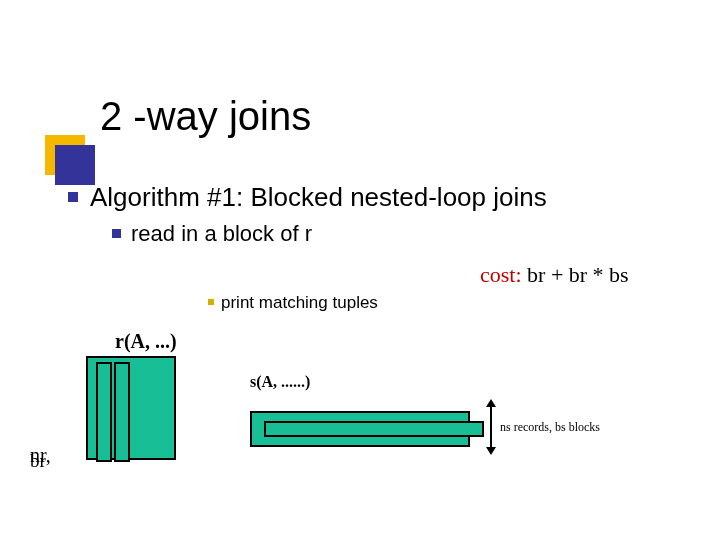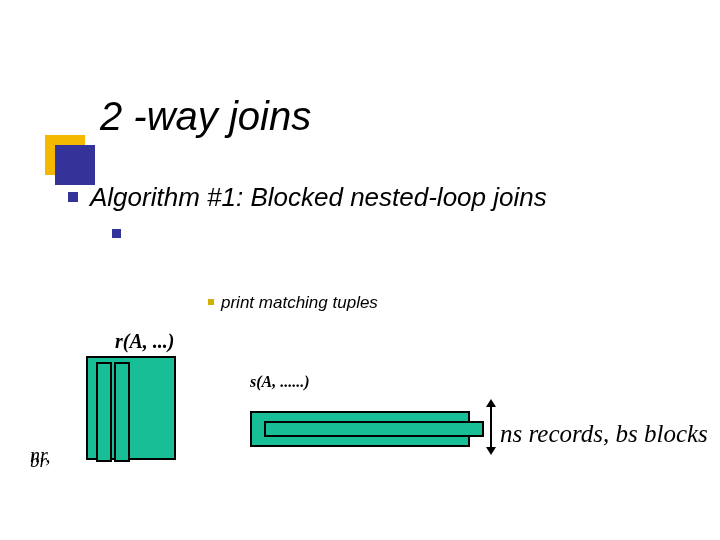--- a/index.html
+++ b/index.html
@@ -10,21 +10,20 @@
     background: #fff;
     font-family: Verdana, Arial, sans-serif;
     color: #000;
     overflow: hidden;
   }
   .slide {
     position: relative;
     width: 720px;
     height: 537px;
     box-sizing: border-box;
-    font-style: italic;
   }
 
   
   .title-accent {
     position: absolute;
     left: 45px;
     top: 135px;
     width: 40px;
     height: 40px;
     background: #f4b800;
@@ -137,21 +136,21 @@
     left: 30px;
     top: 450px;
     font-family: "Times New Roman", serif;
     font-size: 19px;
   }
   .ns-label {
     position: absolute;
     left: 500px;
     top: 420px;
     font-family: "Times New Roman", serif;
-    font-size: 25px;
+    font-size: 12px;
   }
 
   
   .r-box {
     position: absolute;
     left: 86px;
     top: 356px;
     width: 90px;
     height: 110px;
     box-sizing: border-box;
@@ -237,28 +236,31 @@
 <div class="slide">
 
   <div class="title-accent"></div>
   <div class="title-text">2 -way joins</div>
 
   <div class="lvl1">
     <span class="bullet-sq"></span><span>Algorithm #1: Blocked nested-loop joins</span>
   </div>
 
   <div class="lvl2">
-    <span class="bullet-sq sm"></span>
+    <span class="bullet-sq sm"></span><span>read in a block of r</span>
   </div>
 
 
   <div class="lvl4">
     <span class="bullet-sq xxs"></span><span>print matching tuples</span>
   </div>
 
+  <div class="cost-line">
+    <span class="cost-label">cost:</span><span class="cost-expr"> br + br * bs</span>
+  </div>
 
   <div class="r-label">r(A, ...)</div>
   <div class="s-label">s(A, ......)</div>
 
   <div class="r-box">
     <div class="outer"></div>
     <div class="col1"></div>
     <div class="col2"></div>
   </div>
 

